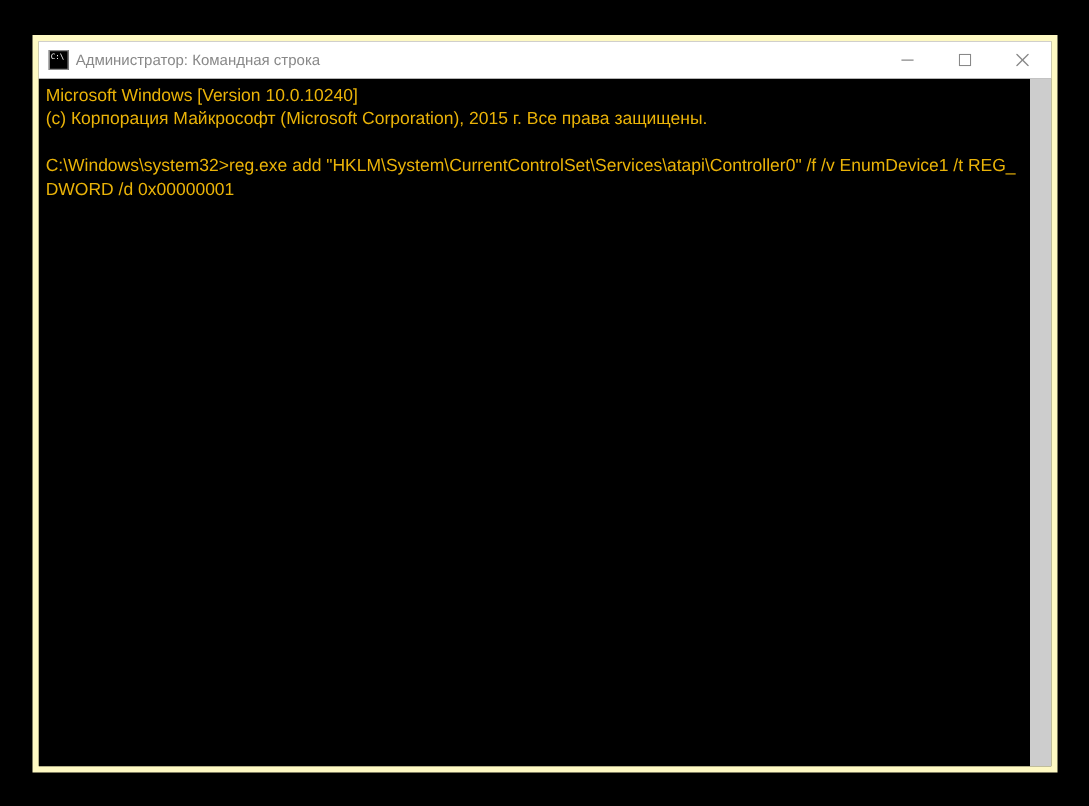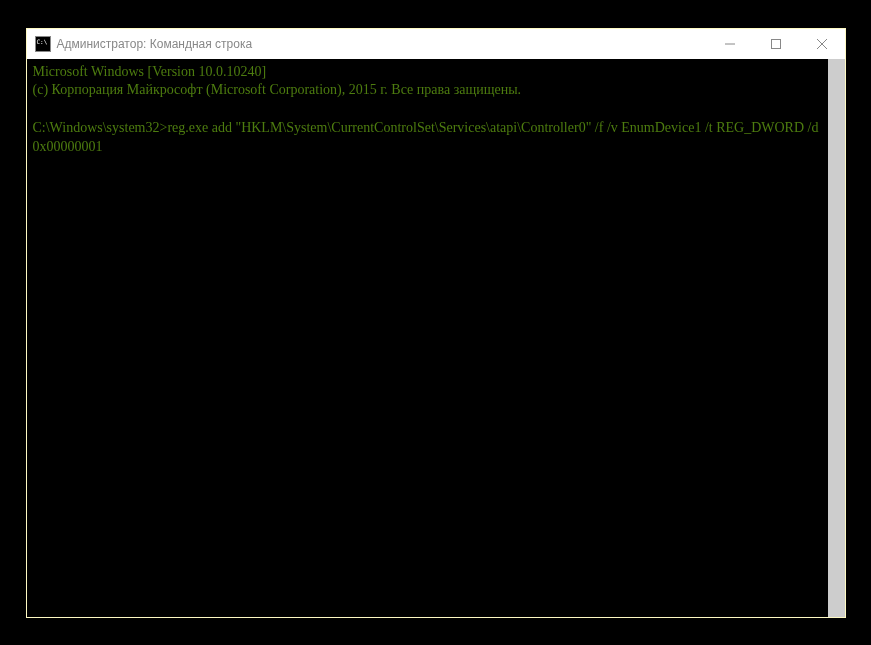--- a/index.html
+++ b/index.html
@@ -13,21 +13,21 @@
       background: #000;
       display: flex;
       align-items: center;
       justify-content: center;
       font-family: 'Segoe UI', Tahoma, sans-serif;
     }
     .window {
       width: 820px;
       height: 590px;
       background: #000;
-      border: 1px solid #fef9c3;
+      border: 5px solid #fef9c3;
       display: flex;
       flex-direction: column;
       position: relative;
     }
     .titlebar {
       height: 30px;
       background: #fff;
       display: flex;
       align-items: center;
       justify-content: space-between;
@@ -81,24 +81,24 @@
     }
     .content-area {
       flex: 1;
       display: flex;
       overflow: hidden;
     }
     .terminal {
       flex: 1;
       background: #000;
       padding: 4px 6px;
-      font-family: Liberation Serif, serif;
+      font-family: Liberation Sans, sans-serif;
       font-size: 14px;
       line-height: 1.35;
-      color: #4d7c0f;
+      color: #eab308;
       white-space: pre-wrap;
       word-break: break-all;
       overflow: hidden;
     }
     .scrollbar {
       width: 17px;
       background: #f0f0f0;
       position: relative;
       flex-shrink: 0;
     }

